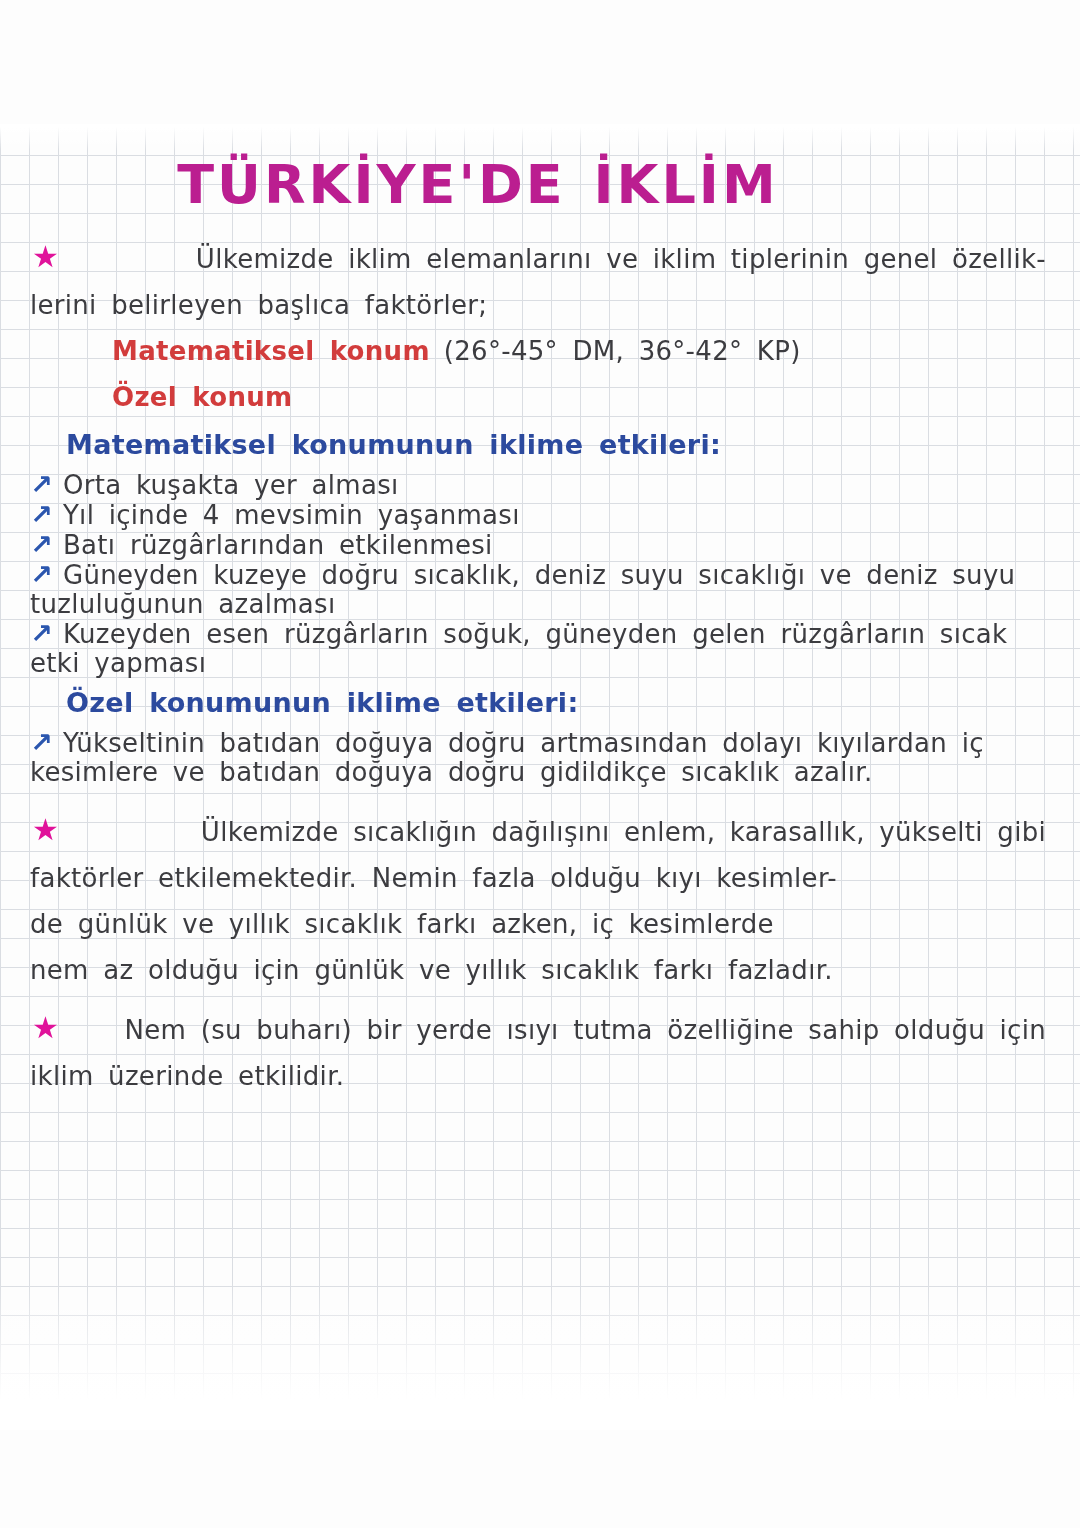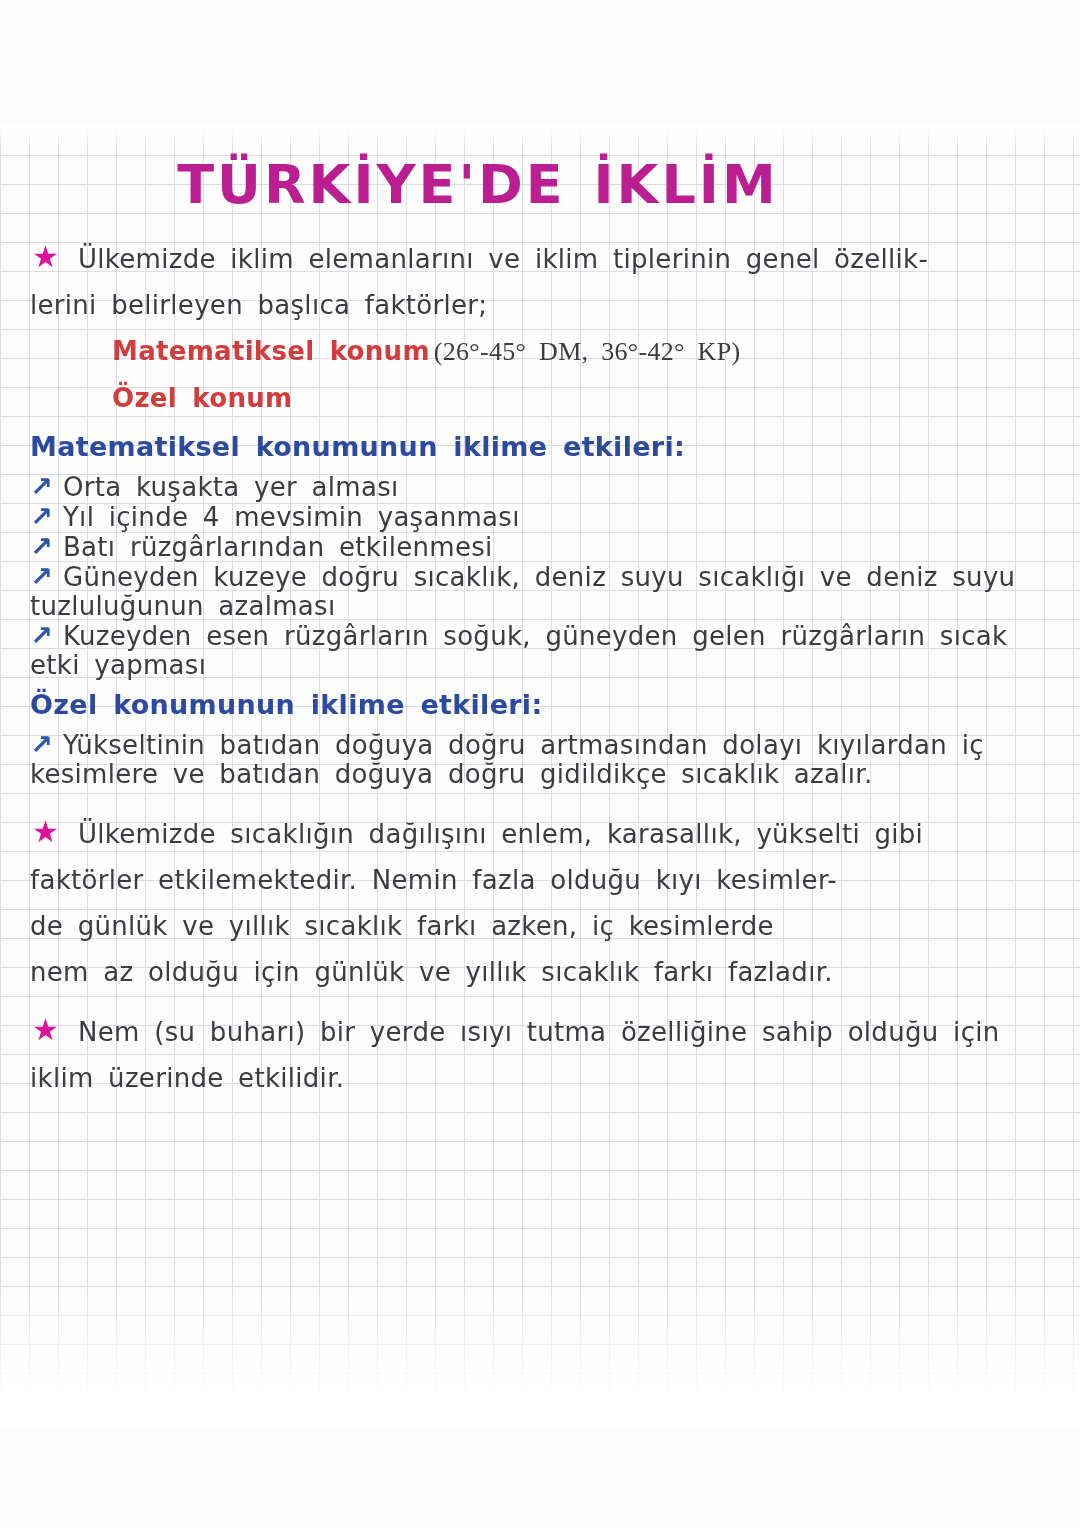--- a/index.html
+++ b/index.html
@@ -53,27 +53,27 @@
     color: var(--title);
     text-align: center;
     transform: translateX(-60px);
     margin-bottom: 6px;
   }
   .note-block { position: relative; }
   .star {
     position: absolute; left: 2px; top: -2px;
     color: var(--star); font-size: 30px; line-height: 46px;
   }
-  .note-lines > div:first-child { text-indent: 48px; }
+  .note-lines > div:first-child { text-indent: 48px; text-align: right; }
   .factors { margin-left: 82px; }
-  .factor-label { color: var(--red); font-weight: bold; margin-right: 4px; }
-  .factor-detail { color: var(--ink); font-family: Liberation Serif, serif; }
+  .factor-label { color: var(--red); font-weight: bold; margin-right: 14px; }
+  .factor-detail { color: var(--ink); }
   .section-heading {
     color: var(--blue); font-weight: bold;
-    font-size: 27px; line-height: 50px;
+    font-size: 27px; line-height: 50px; margin-left: 36px;
   }
   ul.effects { list-style: none; }
   ul.effects li { line-height: 29px; }
   .arrow {
     color: var(--arrow); font-weight: bold;
     font-size: 27px; margin-right: 10px;
   }
   .note-block { margin-top: 14px; }
   .note-block.first { margin-top: 22px; }
 </style>

